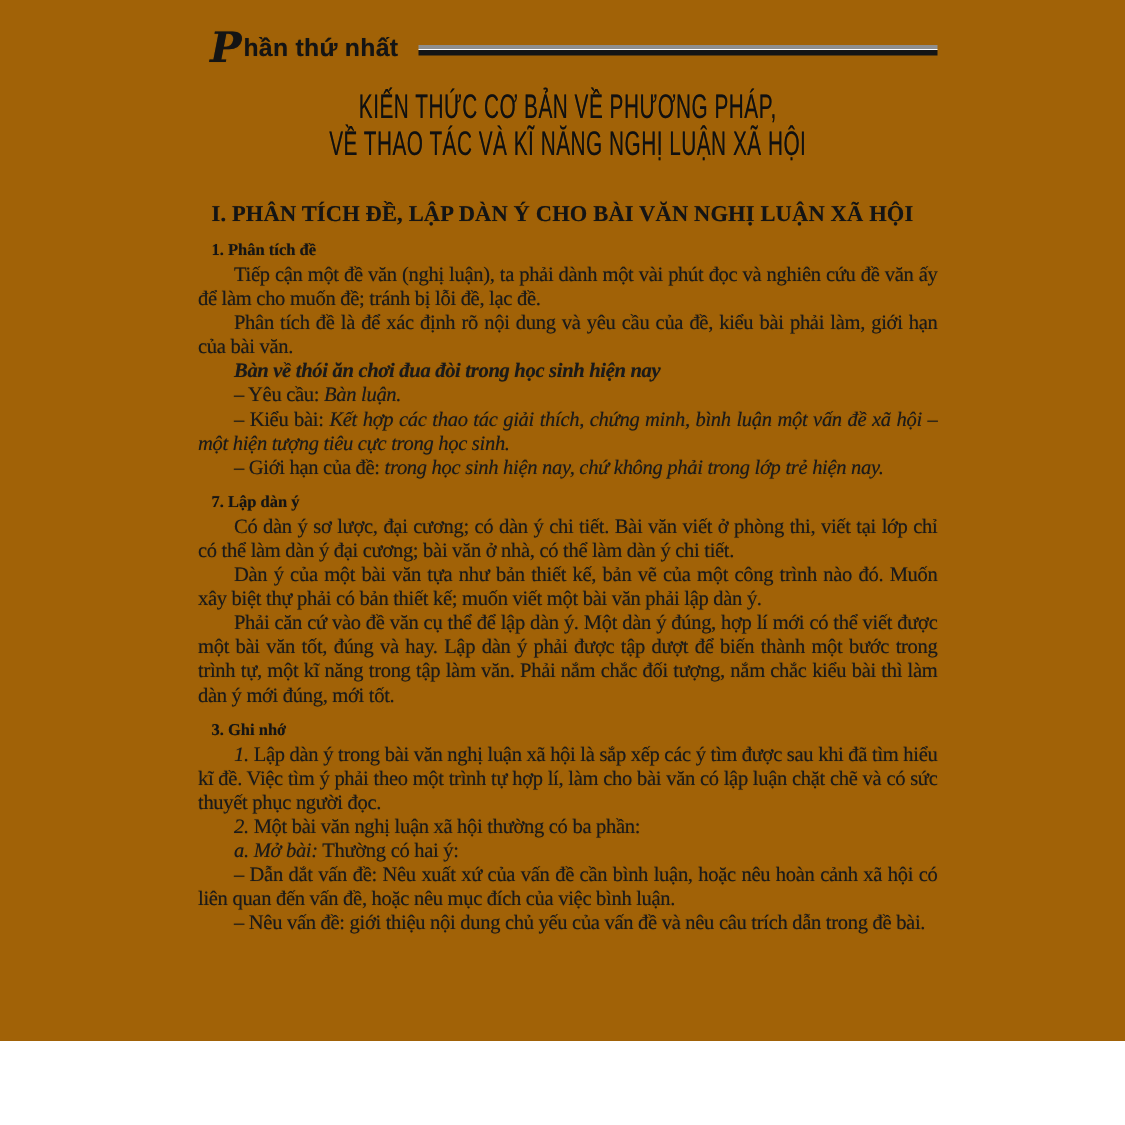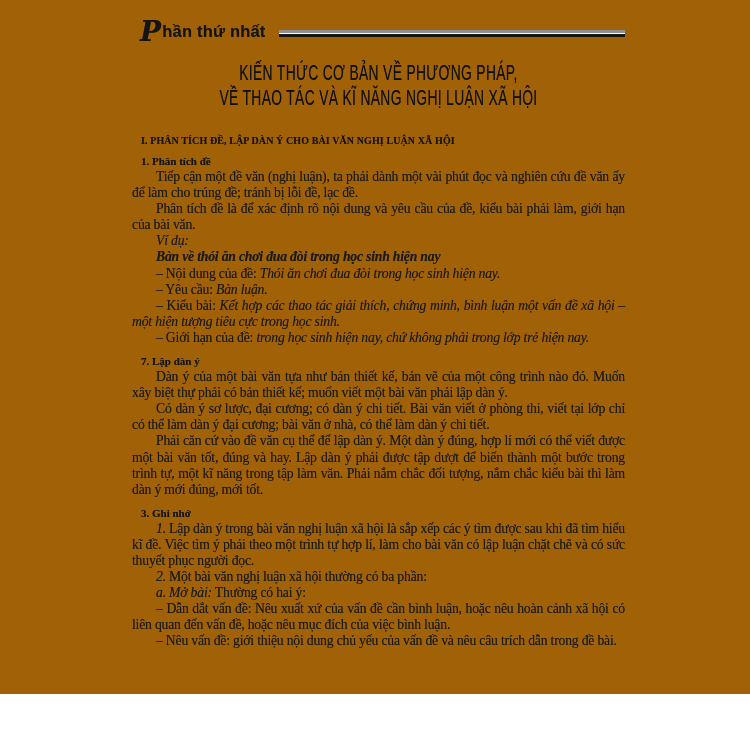--- a/index.html
+++ b/index.html
@@ -75,21 +75,21 @@
     transform:scaleX(0.66) scaleY(1.08);
     transform-origin:50% 50%;
     letter-spacing:0.5px;
   }
 
   
   .section-heading {
     margin-top:26px;
     padding-left:9px;
     font-weight:bold;
-    font-size:10px;
+    font-size:15px;
     letter-spacing:0.1px;
     color:#141414;
   }
   .sub-heading {
     margin-top:9px;
     margin-bottom:2px;
     padding-left:9px;
     font-weight:bold;
     font-size:11px;
     color:#141414;
@@ -132,34 +132,32 @@
     </div>
 
     <div class="main-title">
       <span class="title-line">KIẾN THỨC CƠ BẢN VỀ PHƯƠNG PHÁP,</span>
       <span class="title-line">VỀ THAO TÁC VÀ KĨ NĂNG NGHỊ LUẬN XÃ HỘI</span>
     </div>
 
     <div class="section-heading">I. PHÂN TÍCH ĐỀ, LẬP DÀN Ý CHO BÀI VĂN NGHỊ LUẬN XÃ HỘI</div>
 
     <div class="sub-heading">1. Phân tích đề</div>
-    <p class="body">Tiếp cận một đề văn (nghị luận), ta phải dành một vài phút đọc và nghiên cứu đề văn ấy để làm cho trúng đề; tránh bị lỗi đề, lạc đề.</p>
+    <p class="body">Tiếp cận một đề văn (nghị luận), ta phải dành một vài phút đọc và nghiên cứu đề văn ấy để làm cho muốn đề; tránh bị lỗi đề, lạc đề.</p>
     <p class="body">Phân tích đề là để xác định rõ nội dung và yêu cầu của đề, kiểu bài phải làm, giới hạn của bài văn.</p>
 
-    <p class="body italic">Ví dụ:</p>
     <p class="body bold-italic">Bàn về thói ăn chơi đua đòi trong học sinh hiện nay</p>
 
-    <p class="body"><span>– Nội dung của đề: </span><span class="italic">Thói ăn chơi đua đòi trong học sinh hiện nay.</span></p>
     <p class="body"><span>– Yêu cầu: </span><span class="italic">Bàn luận.</span></p>
     <p class="body"><span>– Kiểu bài: </span><span class="italic">Kết hợp các thao tác giải thích, chứng minh, bình luận một vấn đề xã hội – một hiện tượng tiêu cực trong học sinh.</span></p>
     <p class="body"><span>– Giới hạn của đề: </span><span class="italic">trong học sinh hiện nay, chứ không phải trong lớp trẻ hiện nay.</span></p>
 
     <div class="sub-heading">7. Lập dàn ý</div>
+    <p class="body">Có dàn ý sơ lược, đại cương; có dàn ý chi tiết. Bài văn viết ở phòng thi, viết tại lớp chỉ có thể làm dàn ý đại cương; bài văn ở nhà, có thể làm dàn ý chi tiết.</p>
     <p class="body">Dàn ý của một bài văn tựa như bản thiết kế, bản vẽ của một công trình nào đó. Muốn xây biệt thự phải có bản thiết kế; muốn viết một bài văn phải lập dàn ý.</p>
-    <p class="body">Có dàn ý sơ lược, đại cương; có dàn ý chi tiết. Bài văn viết ở phòng thi, viết tại lớp chỉ có thể làm dàn ý đại cương; bài văn ở nhà, có thể làm dàn ý chi tiết.</p>
     <p class="body">Phải căn cứ vào đề văn cụ thể để lập dàn ý. Một dàn ý đúng, hợp lí mới có thể viết được một bài văn tốt, đúng và hay. Lập dàn ý phải được tập dượt để biến thành một bước trong trình tự, một kĩ năng trong tập làm văn. Phải nắm chắc đối tượng, nắm chắc kiểu bài thì làm dàn ý mới đúng, mới tốt.</p>
 
     <div class="sub-heading">3. Ghi nhớ</div>
     <p class="body"><span class="italic">1.</span><span> Lập dàn ý trong bài văn nghị luận xã hội là sắp xếp các ý tìm được sau khi đã tìm hiểu kĩ đề. Việc tìm ý phải theo một trình tự hợp lí, làm cho bài văn có lập luận chặt chẽ và có sức thuyết phục người đọc.</span></p>
     <p class="body"><span class="italic">2.</span><span> Một bài văn nghị luận xã hội thường có ba phần:</span></p>
     <p class="body"><span class="italic">a. Mở bài:</span><span> Thường có hai ý:</span></p>
     <p class="body">– Dẫn dắt vấn đề: Nêu xuất xứ của vấn đề cần bình luận, hoặc nêu hoàn cảnh xã hội có liên quan đến vấn đề, hoặc nêu mục đích của việc bình luận.</p>
     <p class="body">– Nêu vấn đề: giới thiệu nội dung chủ yếu của vấn đề và nêu câu trích dẫn trong đề bài.</p>
 
   </div>

